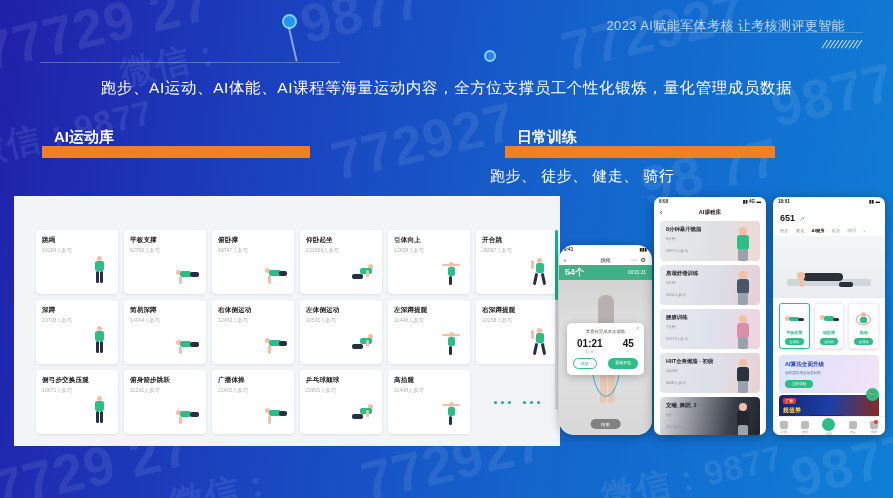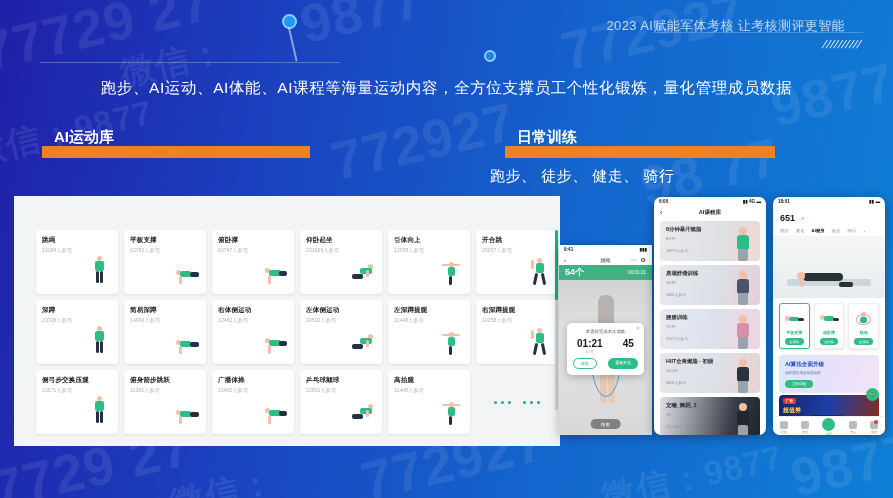--- a/index.html
+++ b/index.html
@@ -120,21 +120,21 @@
   .panel-scroll i { display:block; width:3px; height:70px; background:#17b08a; border-radius:2px; }
   
   .phone { position:absolute; z-index:6; background:#fff; overflow:hidden; }
   .ph-status {
     height:9px; display:flex; align-items:center; justify-content:space-between;
     padding:0 5px; font-size:4.6px; color:#1a1a1a; font-weight:700;
   }
   
   #phone1 {
     left:559px; top:245px; width:93px; height:190px;
-    border-radius:0; box-shadow:0 2px 10px rgba(0,0,0,.3);
+    border-radius:15px; box-shadow:0 2px 10px rgba(0,0,0,.3);
   }
   #phone1 .ph-nav {
     height:11px; display:flex; align-items:center; justify-content:center;
     font-size:5px; color:#222; position:relative;
   }
   #phone1 .ph-nav .back { position:absolute; left:5px; font-size:6px; }
   #phone1 .ph-nav .more { position:absolute; right:5px; font-size:6px; letter-spacing:1px; }
   #phone1 .cam {
     position:absolute; left:0; top:20px; right:0; bottom:0;
     background:linear-gradient(180deg,#cfcfcf 0%,#e3e3e3 45%,#d8d8d8 100%);

